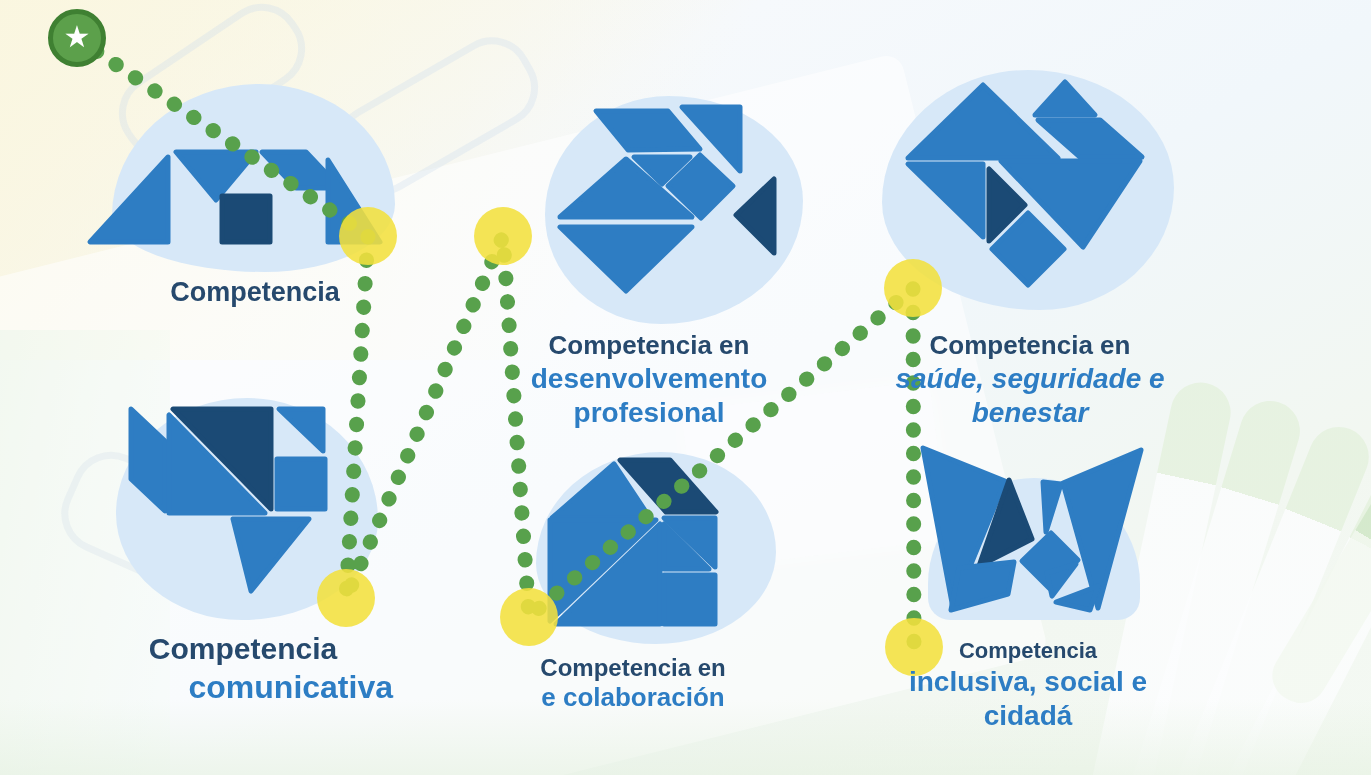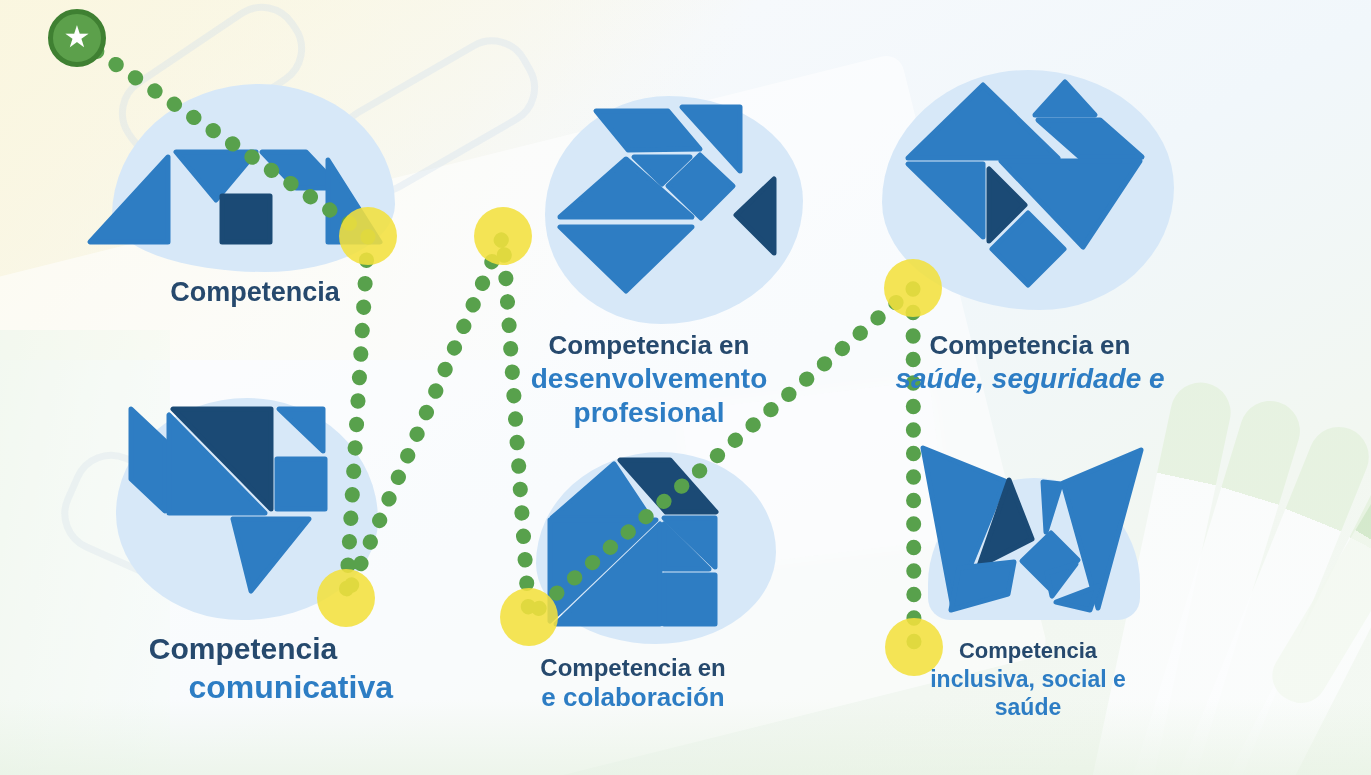--- a/index.html
+++ b/index.html
@@ -59,21 +59,21 @@
   .lab-didactica .l2{font-size:29px;}
   .lab-comunicativa{left:93px;top:631px;width:300px;font-size:30px;}
   .lab-comunicativa .l2{font-size:32px;text-align:right;}
   .lab-desenvolvemento{left:499px;top:330px;width:300px;font-size:26px;}
   .lab-desenvolvemento .l2{font-size:28px;}
   .lab-organizacion{left:483px;top:653px;width:300px;font-size:24px;}
   .lab-organizacion .l2{font-size:26px;}
   .lab-saude{left:880px;top:330px;width:300px;font-size:26px;}
   .lab-saude .l2{font-size:28px;font-style:italic;}
   .lab-inclusiva{left:903px;top:638px;width:250px;font-size:22px;}
-  .lab-inclusiva .l2{font-size:23px;}
+  .lab-inclusiva .l2{font-size:28px;}
 </style>
 </head>
 <body>
 
 <div class="abs bg-cream"></div>
 <div class="abs bg-green-left"></div>
 <div class="abs bg-paper"></div>
 <div class="abs clip clip1"></div>
 <div class="abs clip clip2"></div>
 <div class="abs clip clip3"></div>
@@ -183,19 +183,20 @@
 </div>
 
 <div class="abs label lab-organizacion">
   <div class="l1">Competencia en</div>
   <div class="l2">e colaboración</div>
 </div>
 
 <div class="abs label lab-saude">
   <div class="l1">Competencia en</div>
   <div class="l2">saúde, seguridade e</div>
+  <div class="l2">benestar</div>
 </div>
 
 <div class="abs label lab-inclusiva">
   <div class="l1">Competencia</div>
   <div class="l2">inclusiva, social e</div>
-  <div class="l2">saúde</div>
+  <div class="l2">cidadá</div>
 </div>
 
 </body></html>

